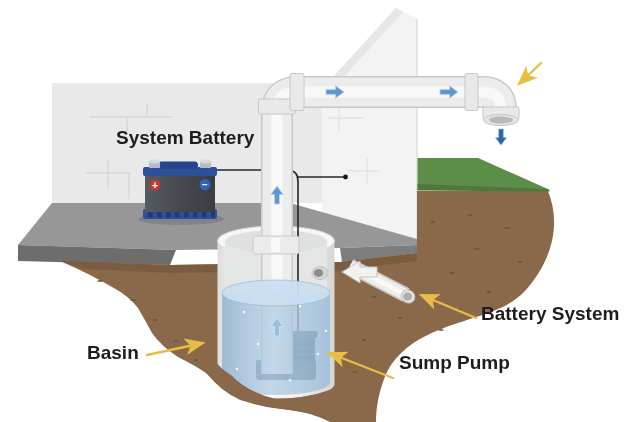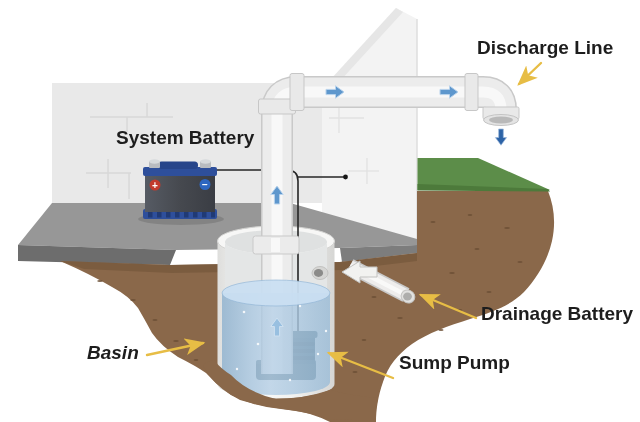--- a/index.html
+++ b/index.html
@@ -223,18 +223,17 @@
     </g>
 
     <g stroke="#e7bd45" stroke-width="2.4" stroke-linecap="round" fill="none">
       <path d="M541,63 L519,84" marker-end="url(#yhead)"></path>
       <path d="M476,318 L421,295" marker-end="url(#yhead)"></path>
       <path d="M147,355 L203,343" marker-end="url(#yhead)"></path>
       <path d="M393,378 L329,353" marker-end="url(#yhead)"></path>
     </g>
   </svg>
 
-  <div class="diagram-label" style="left:477px;top:37px;">Discharge Line</div>
   <div class="diagram-label" style="left:116px;top:127px;">System Battery</div>
-  <div class="diagram-label" style="left:481px;top:303px;">Drainage Battery</div>
-  <div class="diagram-label" style="left:87px;top:342px;font-style:italic;">Basin</div>
+  <div class="diagram-label" style="left:481px;top:303px;">Battery System</div>
+  <div class="diagram-label" style="left:87px;top:342px;">Basin</div>
   <div class="diagram-label" style="left:399px;top:352px;">Sump Pump</div>
 </div>
 
 </body></html>

